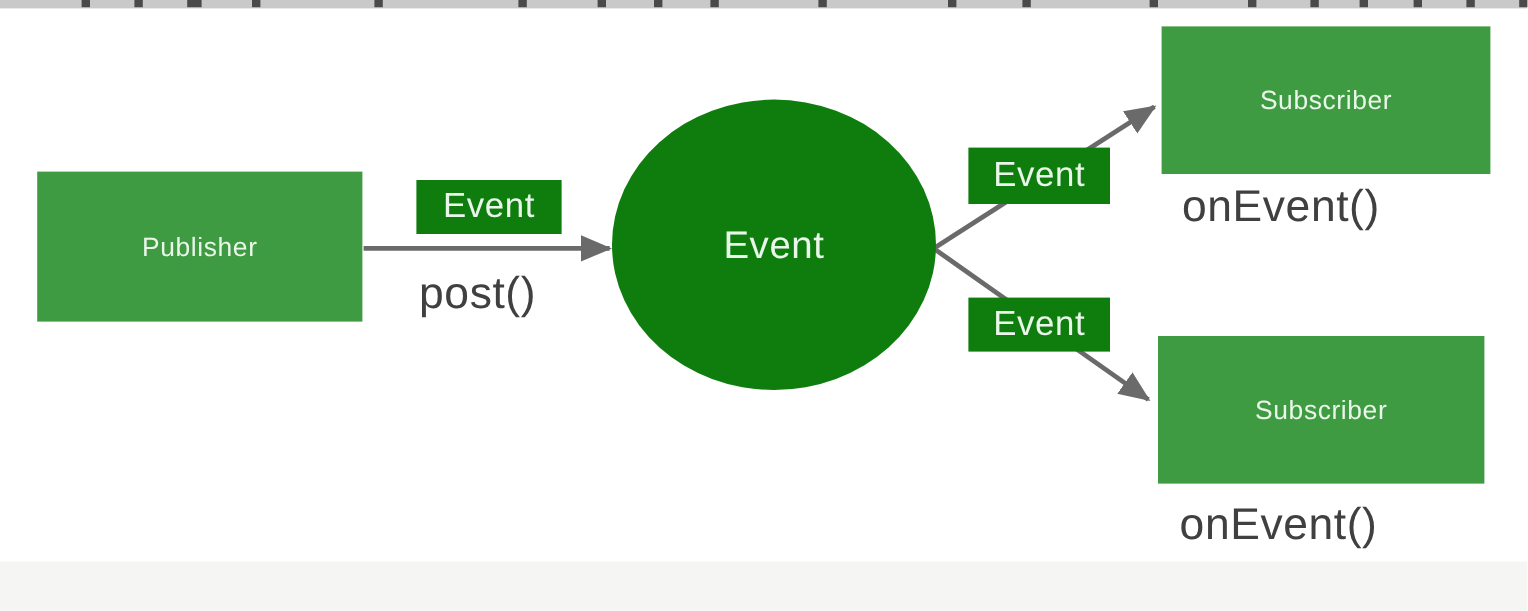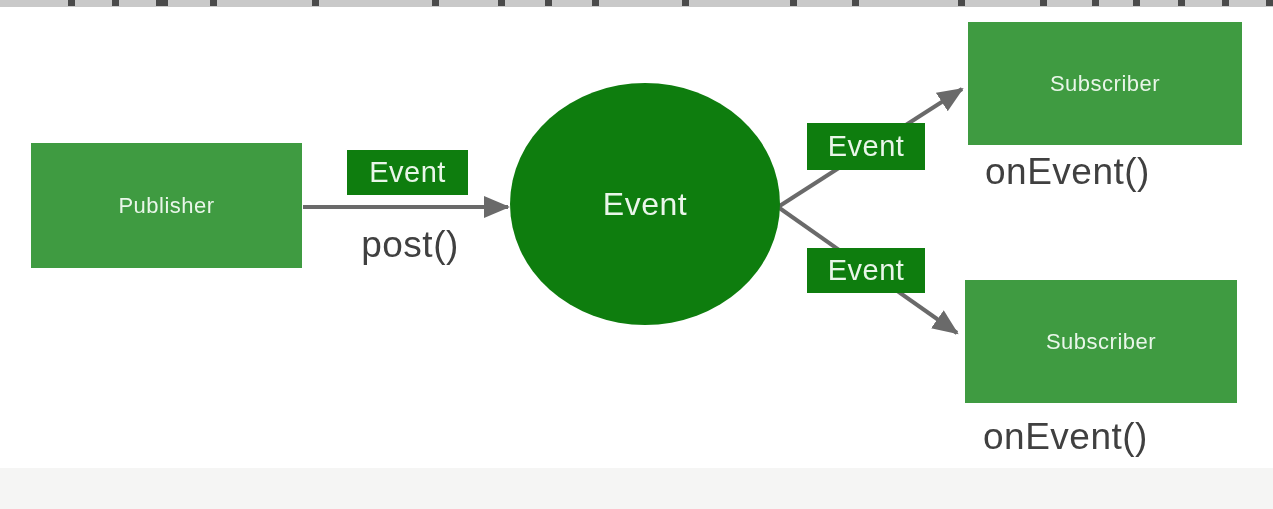--- a/index.html
+++ b/index.html
@@ -45,21 +45,21 @@
   .bus-circle {
     left: 510px; top: 83px; width: 270px; height: 242px;
     background: #0e7d0e; border-radius: 50%;
     flex-direction: column; font-size: 32px; line-height: 55px;
   }
 
   .method-label {
     position: absolute; color: #404040; font-size: 37px; letter-spacing: 0.5px;
     white-space: nowrap;
   }
-  .post-label     { left: 340px; top: 224px; width: 140px; text-align: center; }
+  .post-label     { left: 328px; top: 224px; width: 140px; text-align: center; }
   .onevent-label-1 { left: 985px; top: 151px; }
   .onevent-label-2 { left: 983px; top: 416px; }
 
   .arrow-layer { position: absolute; left: 0; top: 0; width: 1273px; height: 509px; }
 </style>
 </head>
 <body>
 
 <div class="stage">
 

